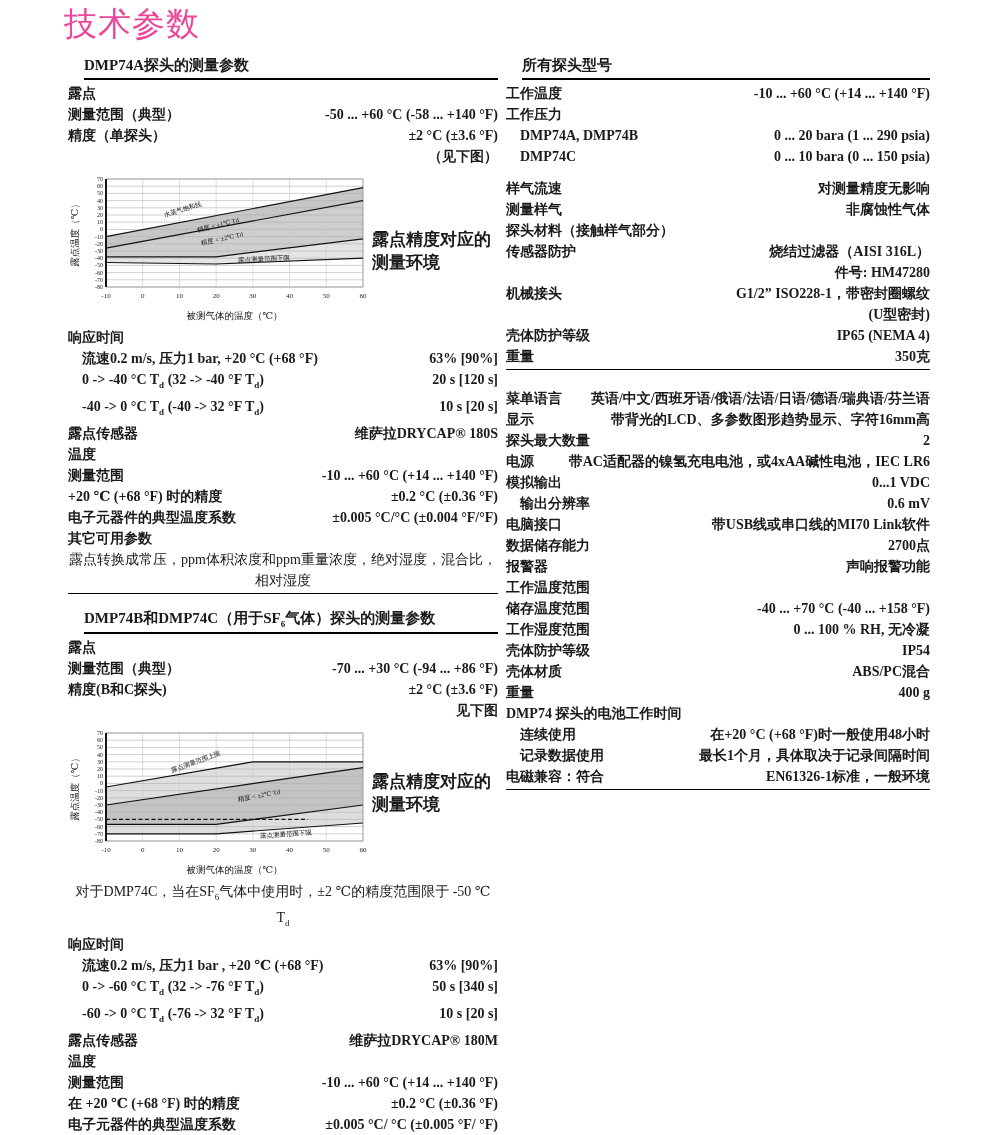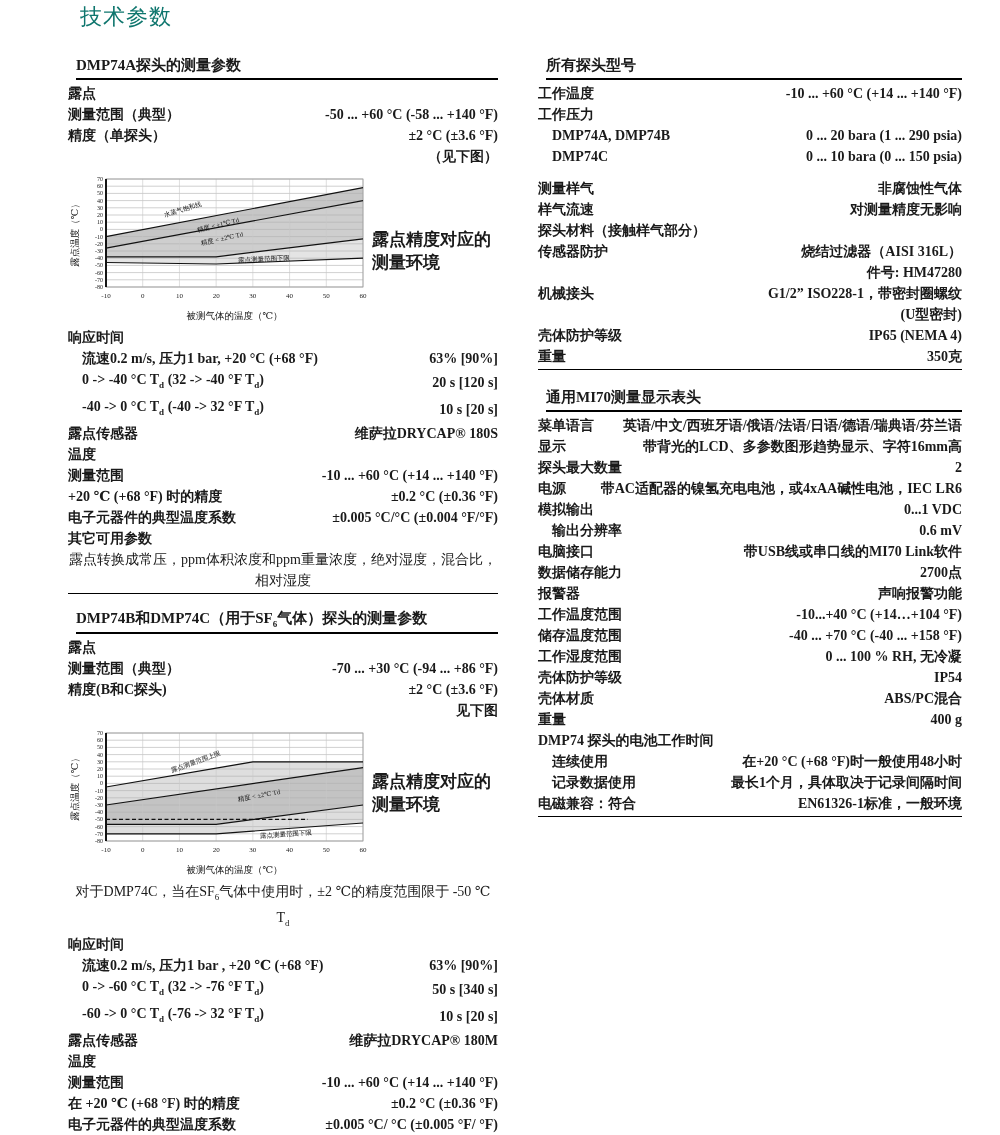--- a/index.html
+++ b/index.html
@@ -2,37 +2,37 @@
 <html><head>
 <meta charset="utf-8">
 <style>
   html,body{margin:0;padding:0;background:#fff;}
   body{
     width:1000px;height:1135px;position:relative;
     font-family:"Liberation Serif","DejaVu Serif",serif;
     color:#1a1a1a;font-size:14px;
   }
   .page-title{
-    position:absolute;left:80px;top:2px;
-    font-size:22px;font-weight:400;letter-spacing:1px;
-    color:#0f766e;margin:0;
+    position:absolute;left:64px;top:2px;
+    font-size:33px;font-weight:400;letter-spacing:1px;
+    color:#ec4899;margin:0;
   }
   .col{position:absolute;top:56px;}
   .col-left{left:68px;width:430px;}
-  .col-right{left:538px;width:424px;}
+  .col-right{left:506px;width:424px;}
   .sec{border-bottom:1px solid #000;padding-bottom:2px;margin-bottom:15px;}
   .sec:last-child{margin-bottom:0;}
   .sec-title{
-    font-size:15px;font-weight:bold;margin:0 0 3px 8px;
+    font-size:15px;font-weight:bold;margin:0 0 3px 16px;
     border-bottom:2px solid #000;padding-bottom:3px;
   }
   .row{display:flex;justify-content:space-between;line-height:21px;font-weight:bold;}
   .row .lbl{white-space:nowrap;}
   .row .val{flex:1;text-align:right;margin-left:8px;}
-  .row.ind{padding-left:14px;align-items:center;}
+  .row.ind{padding-left:14px;}
   .note{line-height:21px;text-align:center;}
   .gap{height:11px;}
   .chart-block{display:flex;align-items:flex-start;margin:6px 0 4px 0;}
   .chart-caption{
     width:126px;margin-left:4px;
     font-size:17px;font-weight:bold;line-height:1.35;
   }
   .cb1 .chart-caption{margin-top:56px;}
   .cb2 .chart-caption{margin-top:44px;}
   svg{display:block;}
@@ -325,28 +325,28 @@
         <div class="row ind">
           <span class="lbl">DMP74A, DMP74B</span>
           <span class="val">0 ... 20 bara (1 ... 290 psia)</span>
         </div>
         <div class="row ind">
           <span class="lbl">DMP74C</span>
           <span class="val">0 ... 10 bara (0 ... 150 psia)</span>
         </div>
         <div class="gap"></div>
         <div class="row">
+          <span class="lbl">样气流速</span>
+          <span class="val">对测量精度无影响</span>
+        </div>
+        <div class="row">
           <span class="lbl">测量样气</span>
           <span class="val">非腐蚀性气体</span>
         </div>
         <div class="row">
-          <span class="lbl">样气流速</span>
-          <span class="val">对测量精度无影响</span>
-        </div>
-        <div class="row">
           <span class="lbl">探头材料（接触样气部分）</span>
         </div>
         <div class="row">
           <span class="lbl">传感器防护</span>
           <span class="val">烧结过滤器（AISI 316L）</span>
         </div>
         <div class="row">
           <span class="lbl"></span>
           <span class="val">件号: HM47280</span>
         </div>
@@ -363,21 +363,20 @@
           <span class="val">IP65 (NEMA 4)</span>
         </div>
         <div class="row">
           <span class="lbl">重量</span>
           <span class="val">350克</span>
         </div>
       </div>
   </div>
 
   <div class="sec">
-    <h2 class="sec-title">通用MI70测量显示表头</h2>
     <div>
         <div class="row">
           <span class="lbl">菜单语言</span>
           <span class="val">英语/中文/西班牙语/俄语/法语/日语/德语/瑞典语/芬兰语</span>
         </div>
         <div class="row">
           <span class="lbl">显示</span>
           <span class="val">带背光的LCD、多参数图形趋势显示、字符16mm高</span>
         </div>
         <div class="row">
@@ -403,21 +402,20 @@
         <div class="row">
           <span class="lbl">数据储存能力</span>
           <span class="val">2700点</span>
         </div>
         <div class="row">
           <span class="lbl">报警器</span>
           <span class="val">声响报警功能</span>
         </div>
         <div class="row">
           <span class="lbl">工作温度范围</span>
-          <span class="val">-10...+40 °C (+14…+104 °F)</span>
         </div>
         <div class="row">
           <span class="lbl">储存温度范围</span>
           <span class="val">-40 ... +70 °C (-40 ... +158 °F)</span>
         </div>
         <div class="row">
           <span class="lbl">工作湿度范围</span>
           <span class="val">0 ... 100 % RH, 无冷凝</span>
         </div>
         <div class="row">

